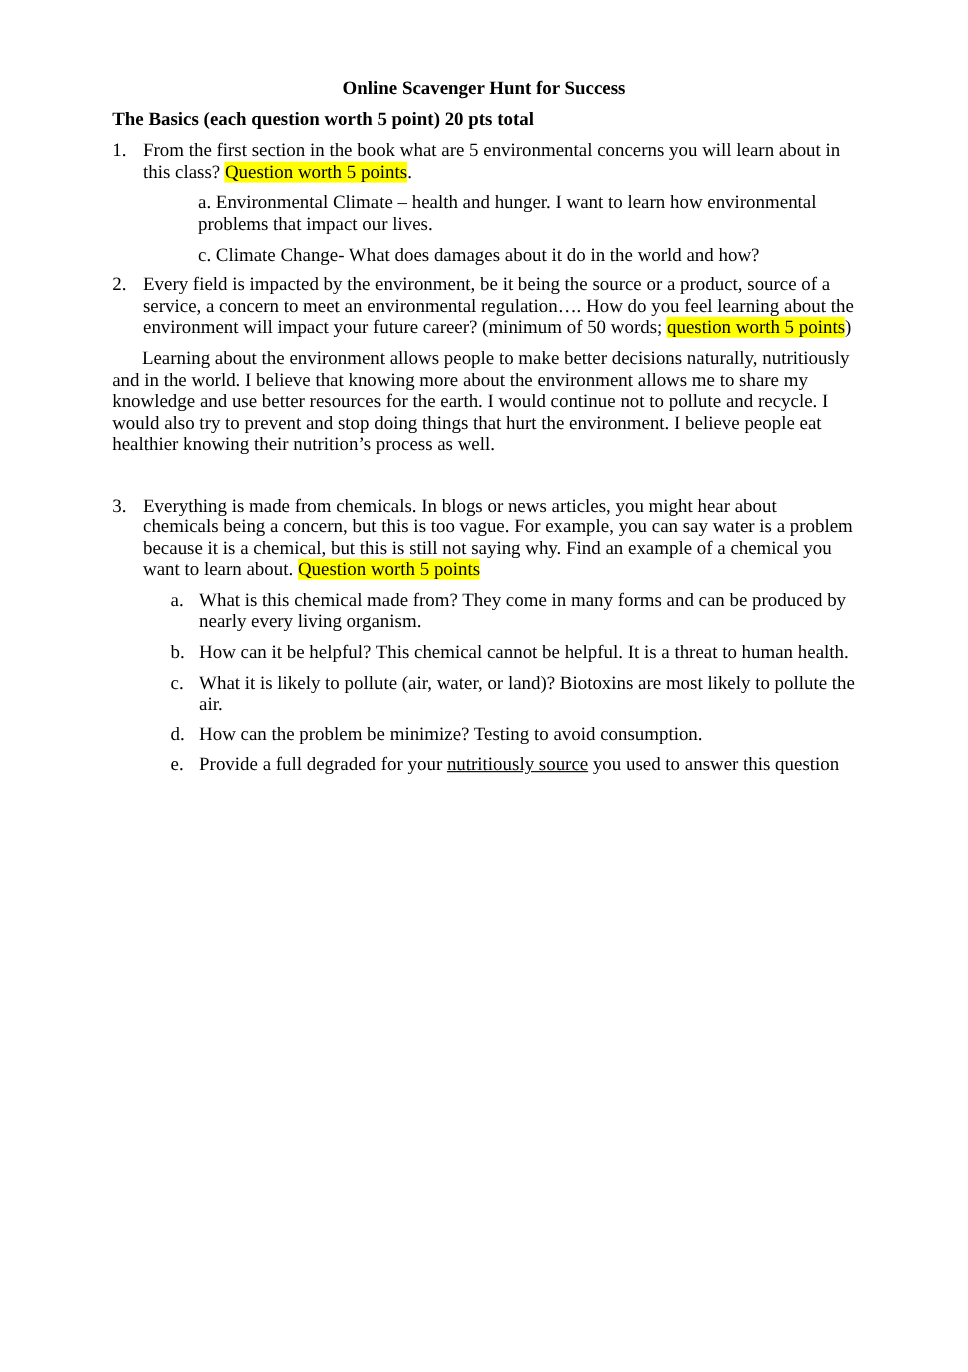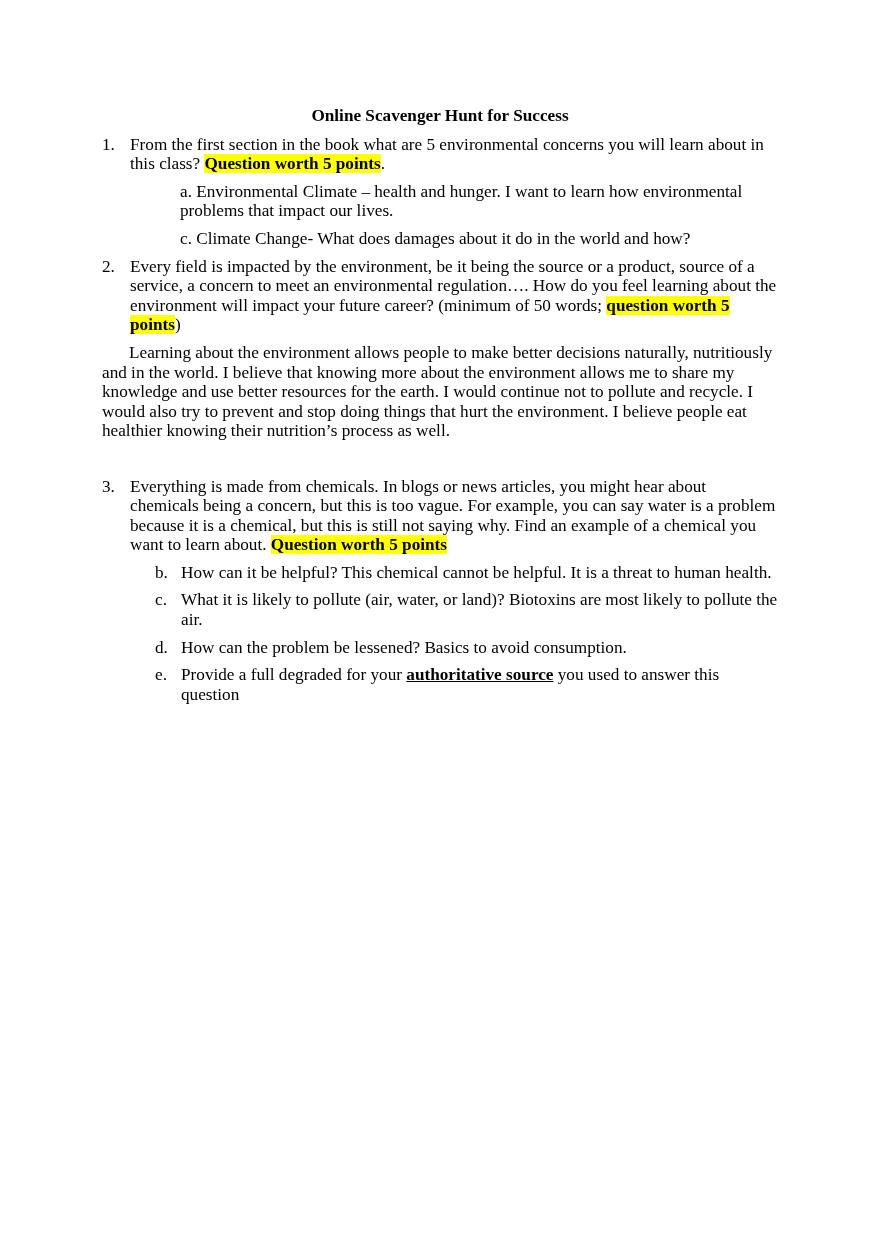--- a/index.html
+++ b/index.html
@@ -13,21 +13,21 @@
     overflow: hidden;
     font-family: "Liberation Serif", "DejaVu Serif", serif;
     font-size: 17.2px;
     line-height: 19.6px;
     color: #000000;
   }
   .page {
     box-sizing: border-box;
     width: 880px;
     height: 1247px;
-    padding: 106px 102px 0 102px;
+    padding: 70px 102px 0 102px;
     background: #ffffff;
   }
   .para { margin: 0 0 8px 0; }
   .title {
     text-align: center;
     font-weight: bold;
     margin: 0 0 9px 0;
   }
   .heading {
     font-weight: bold;
@@ -37,35 +37,37 @@
   .numbered { padding-left: 28px; text-indent: -28px; }
   .numbered .marker { display: inline-block; width: 28px; text-indent: 0; }
   
   .sub1 { margin-left: 78px; }
   
   .sub3 { padding-left: 79px; text-indent: -26px; }
   .sub3 .marker { display: inline-block; width: 26px; text-indent: 0; }
   
   .answer { text-indent: 27px; }
   .spacer { height: 19.6px; }
-  .b { font-weight: bold; }
+  .b { font-weight: normal; }
   .u { text-decoration: underline; }
   .hl { background-color: var(--hl, #ffff00); }
 </style>
 </head>
 <body>
 
 <div class="page">
   <p class="title">Online Scavenger Hunt for Success</p>
+  <p class="heading">The Basics (each question worth 5 point) 20 pts total</p>
   <div id="content">
       <div class="para numbered"><span class="marker">1.</span><span class="">From the first section in the book what are 5 environmental concerns you will learn about in this class? </span><span class="b hl">Question worth 5 points</span><span class="">.</span></div>
       <div class="para sub1"><span class="">a. Environmental Climate – health and hunger. I want to learn how environmental problems that impact our lives.</span></div>
       <div class="para sub1"><span class="">c. Climate Change- What does damages about it do in the world and how?</span></div>
       <div class="para numbered"><span class="marker">2.</span><span class="">Every field is impacted by the environment, be it being the source or a product, source of a service, a concern to meet an environmental regulation…. How do you feel learning about the environment will impact your future career? (minimum of 50 words; </span><span class="b hl">question worth 5 points</span><span class="">)</span></div>
       <div class="para answer"><span class="">Learning about the environment allows people to make better decisions naturally, nutritiously and in the world. I believe that knowing more about the environment allows me to share my knowledge and use better resources for the earth. I would continue not to pollute and recycle. I would also try to prevent and stop doing things that hurt the environment. I believe people eat healthier knowing their nutrition’s process as well.</span></div>
       <div class="para spacer"></div>
       <div class="para numbered"><span class="marker">3.</span><span class="">Everything is made from chemicals. In blogs or news articles, you might hear about chemicals being a concern, but this is too vague. For example, you can say water is a problem because it is a chemical, but this is still not saying why.  Find an example of a chemical you want to learn about. </span><span class="b hl">Question worth 5 points</span></div>
+      <div class="para sub3"><span class="marker">a.</span><span class="">What is this chemical made from? They come in many forms and can be produced by nearly every living organism.</span></div>
       <div class="para sub3"><span class="marker">b.</span><span class="">How can it be helpful? This chemical cannot be helpful. It is a threat to human health.</span></div>
       <div class="para sub3"><span class="marker">c.</span><span class="">What it is likely to pollute (air, water, or land)? Biotoxins are most likely to pollute the air.</span></div>
-      <div class="para sub3"><span class="marker">d.</span><span class="">How can the problem be lessened? Basics to avoid consumption.</span></div>
-      <div class="para sub3"><span class="marker">e.</span><span class="">Provide a full degraded for your </span><span class="b u ">authoritative source</span><span class=""> you used to answer this question</span></div>
+      <div class="para sub3"><span class="marker">d.</span><span class="">How can the problem be minimize? Testing to avoid consumption.</span></div>
+      <div class="para sub3"><span class="marker">e.</span><span class="">Provide a full degraded for your </span><span class="b u ">nutritiously source</span><span class=""> you used to answer this question</span></div>
     </div>
 </div>
 
 </body></html>

